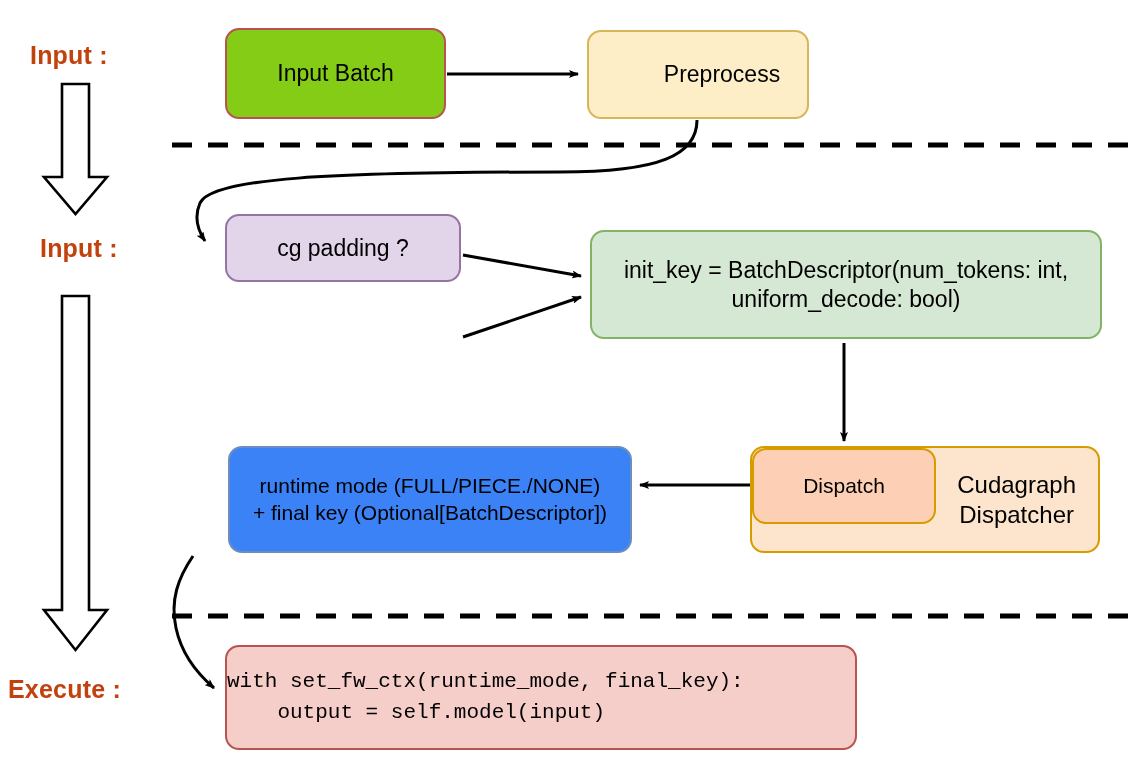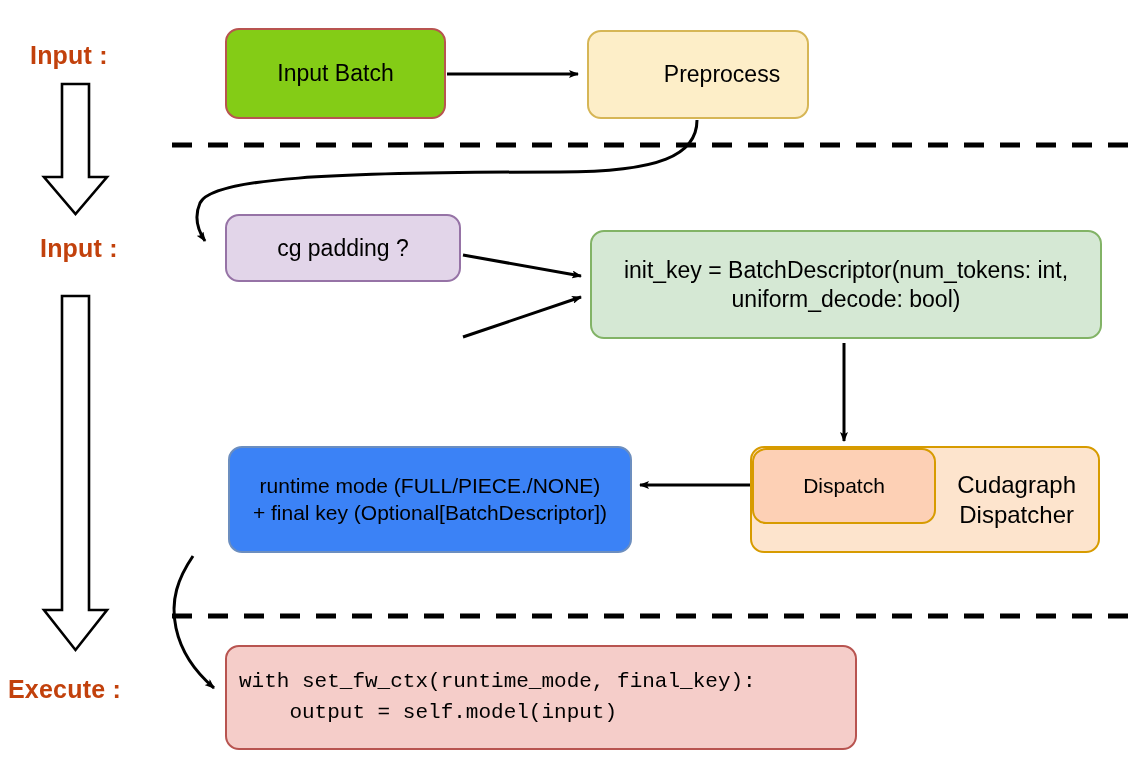--- a/index.html
+++ b/index.html
@@ -46,21 +46,20 @@
     font-size: 25px;
     letter-spacing: 0.2px;
     color: #c2410c;
     white-space: nowrap;
   }
   .code-node {
     font-family: "Liberation Mono", "DejaVu Sans Mono", monospace;
     font-size: 21px;
     text-align: left;
     justify-content: flex-start;
-    padding-left: 12px;
     white-space: pre;
     line-height: 1.45;
   }
   #n-input-batch   { left:225px; top:28px;  width:221px; height:91px;  font-size:23px; }
   #n-preprocess    { left:587px; top:30px;  width:222px; height:89px;  font-size:23px;padding-left:48px; }
   #n-cg-padding    { left:225px; top:214px; width:236px; height:68px;  font-size:23px; }
   #n-uniform-dec   { left:225px; top:297px; width:236px; height:70px;  font-size:23px; }
   #n-init-key      { left:590px; top:230px; width:512px; height:109px; font-size:23px; }
   #n-runtime-mode  { left:228px; top:446px; width:404px; height:107px; font-size:21px; }
   #n-cudagraph-grp { left:750px; top:446px; width:350px; height:107px; font-size:24px;

